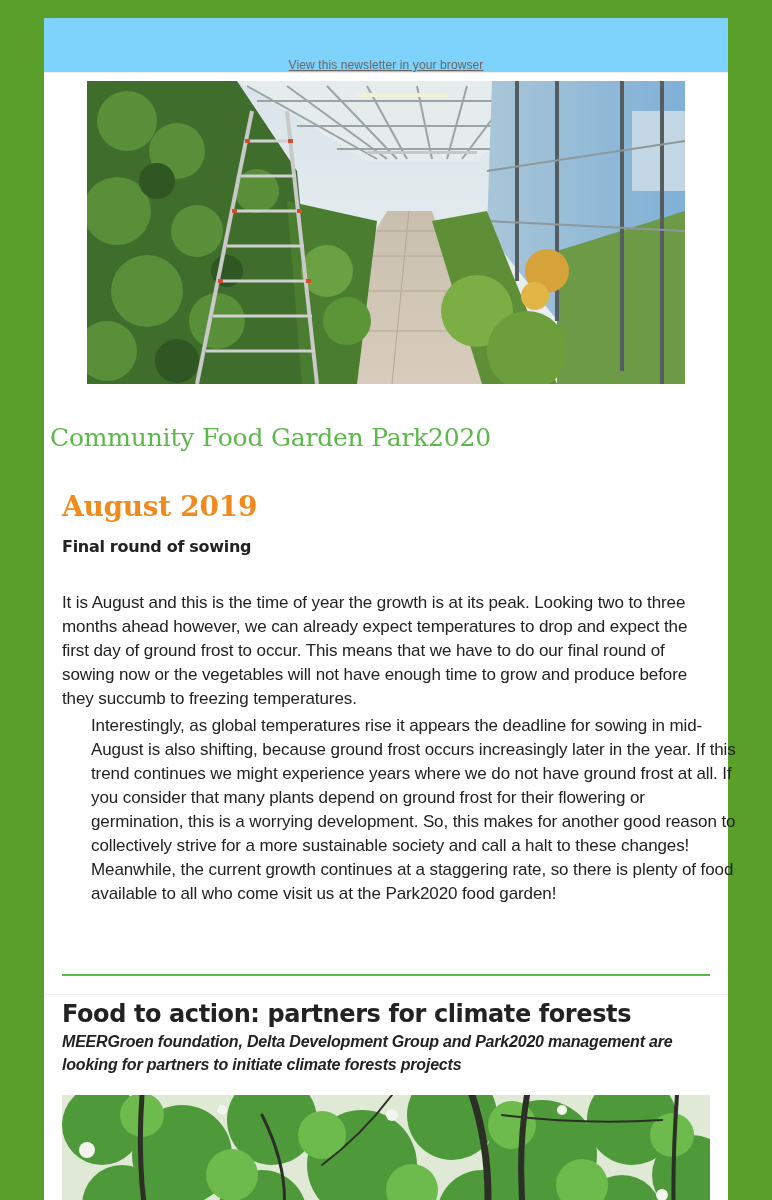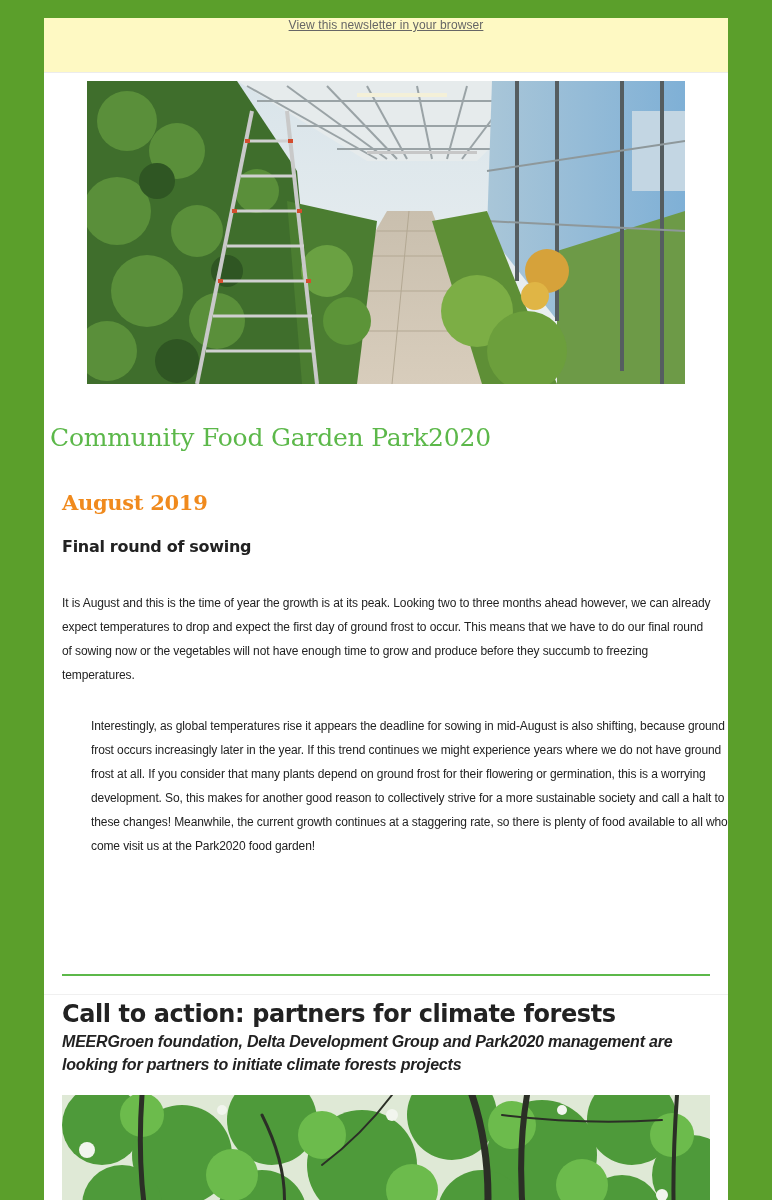--- a/index.html
+++ b/index.html
@@ -6,49 +6,49 @@
   body {
     width:772px; height:1200px; overflow:hidden;
     background:#5b9f2b;
     font-family:"DejaVu Sans", sans-serif;
   }
   .container {
     position:absolute; left:44px; top:18px; width:684px; height:1200px;
     background:#ffffff;
   }
   .preheader {
-    height:54px; background:#fef9c3; border-bottom:1px solid #ececec;
-    display:flex; align-items:flex-start; justify-content:center;
+    height:54px; background:#7dd3fc; border-bottom:1px solid #ececec;
+    display:flex; align-items:flex-end; justify-content:center;
   }
   .preheader a {
     font-family:"Liberation Sans", sans-serif; font-size:12px; color:#666;
     text-decoration:underline; letter-spacing:0.1px;
   }
   .hero {
     position:absolute; left:43px; top:63px; width:598px; height:303px;
     overflow:hidden;
   }
   .title {
     position:absolute; left:6px; top:405px;
     font-family:"DejaVu Serif", serif; font-size:25px; color:#5cb84a;
     letter-spacing:-0.2px; margin:0; font-weight:normal;
   }
   .date {
     position:absolute; left:18px; top:472px;
-    font-family:"DejaVu Serif", serif; font-size:21px; font-weight:bold; color:#f08a1d;
+    font-family:"DejaVu Serif", serif; font-size:28px; font-weight:bold; color:#f08a1d;
     margin:0; letter-spacing:-0.3px;
   }
   .h2 {
     position:absolute; left:18px; top:519px;
     font-family:"DejaVu Sans", sans-serif; font-size:16px; font-weight:bold; color:#222;
     margin:0; letter-spacing:-0.3px;
   }
   .para {
     position:absolute; left:18px; width:650px;
-    font-family:"Liberation Sans", sans-serif; font-size:12px; line-height:24px; color:#222;
+    font-family:"Liberation Sans", sans-serif; font-size:17px; line-height:24px; color:#222;
     margin:0; letter-spacing:-0.1px;
   }
   .p1 { top:573px; }
   .p2 { top:696px;margin-left:29px; }
   .divider {
     position:absolute; left:18px; top:956px; width:648px; height:2px; background:#5cb84a;
   }
   .sep {
     position:absolute; left:0; top:976px; width:684px; height:1px; background:#f0f0f0;
   }
@@ -186,21 +186,21 @@
   <h1 class="title">Community Food Garden Park2020</h1>
   <h2 class="date">August 2019</h2>
   <h3 class="h2">Final round of sowing</h3>
 
   <p class="para p1">It is August and this is the time of year the growth is at its peak. Looking two to three months ahead however, we can already expect temperatures to drop and expect the first day of ground frost to occur. This means that we have to do our final round of sowing now or the vegetables will not have enough time to grow and produce before they succumb to freezing temperatures.</p>
   <p class="para p2">Interestingly, as global temperatures rise it appears the deadline for sowing in mid-August is also shifting, because ground frost occurs increasingly later in the year. If this trend continues we might experience years where we do not have ground frost at all. If you consider that many plants depend on ground frost for their flowering or germination, this is a worrying development. So, this makes for another good reason to collectively strive for a more sustainable society and call a halt to these changes! Meanwhile, the current growth continues at a staggering rate, so there is plenty of food available to all who come visit us at the Park2020 food garden!</p>
 
   <div class="divider"></div>
   <div class="sep"></div>
 
-  <h3 class="cta-h">Call to action: partners for climate forests</h3>
+  <h3 class="cta-h">Food to action: partners for climate forests</h3>
   <p class="cta-sub">MEERGroen foundation, Delta Development Group and Park2020 management are looking for partners to initiate climate forests projects</p>
 
   <div class="forest">
     <svg width="648" height="130" viewBox="0 0 648 130" xmlns="http://www.w3.org/2000/svg">
       <rect width="648" height="130" fill="#dfe9d6"></rect>
       <g fill="#4e9a3a">
         <circle cx="40" cy="30" r="40"></circle>
           <circle cx="120" cy="60" r="50"></circle>
           <circle cx="210" cy="25" r="45"></circle>
         <circle cx="300" cy="70" r="55"></circle>

